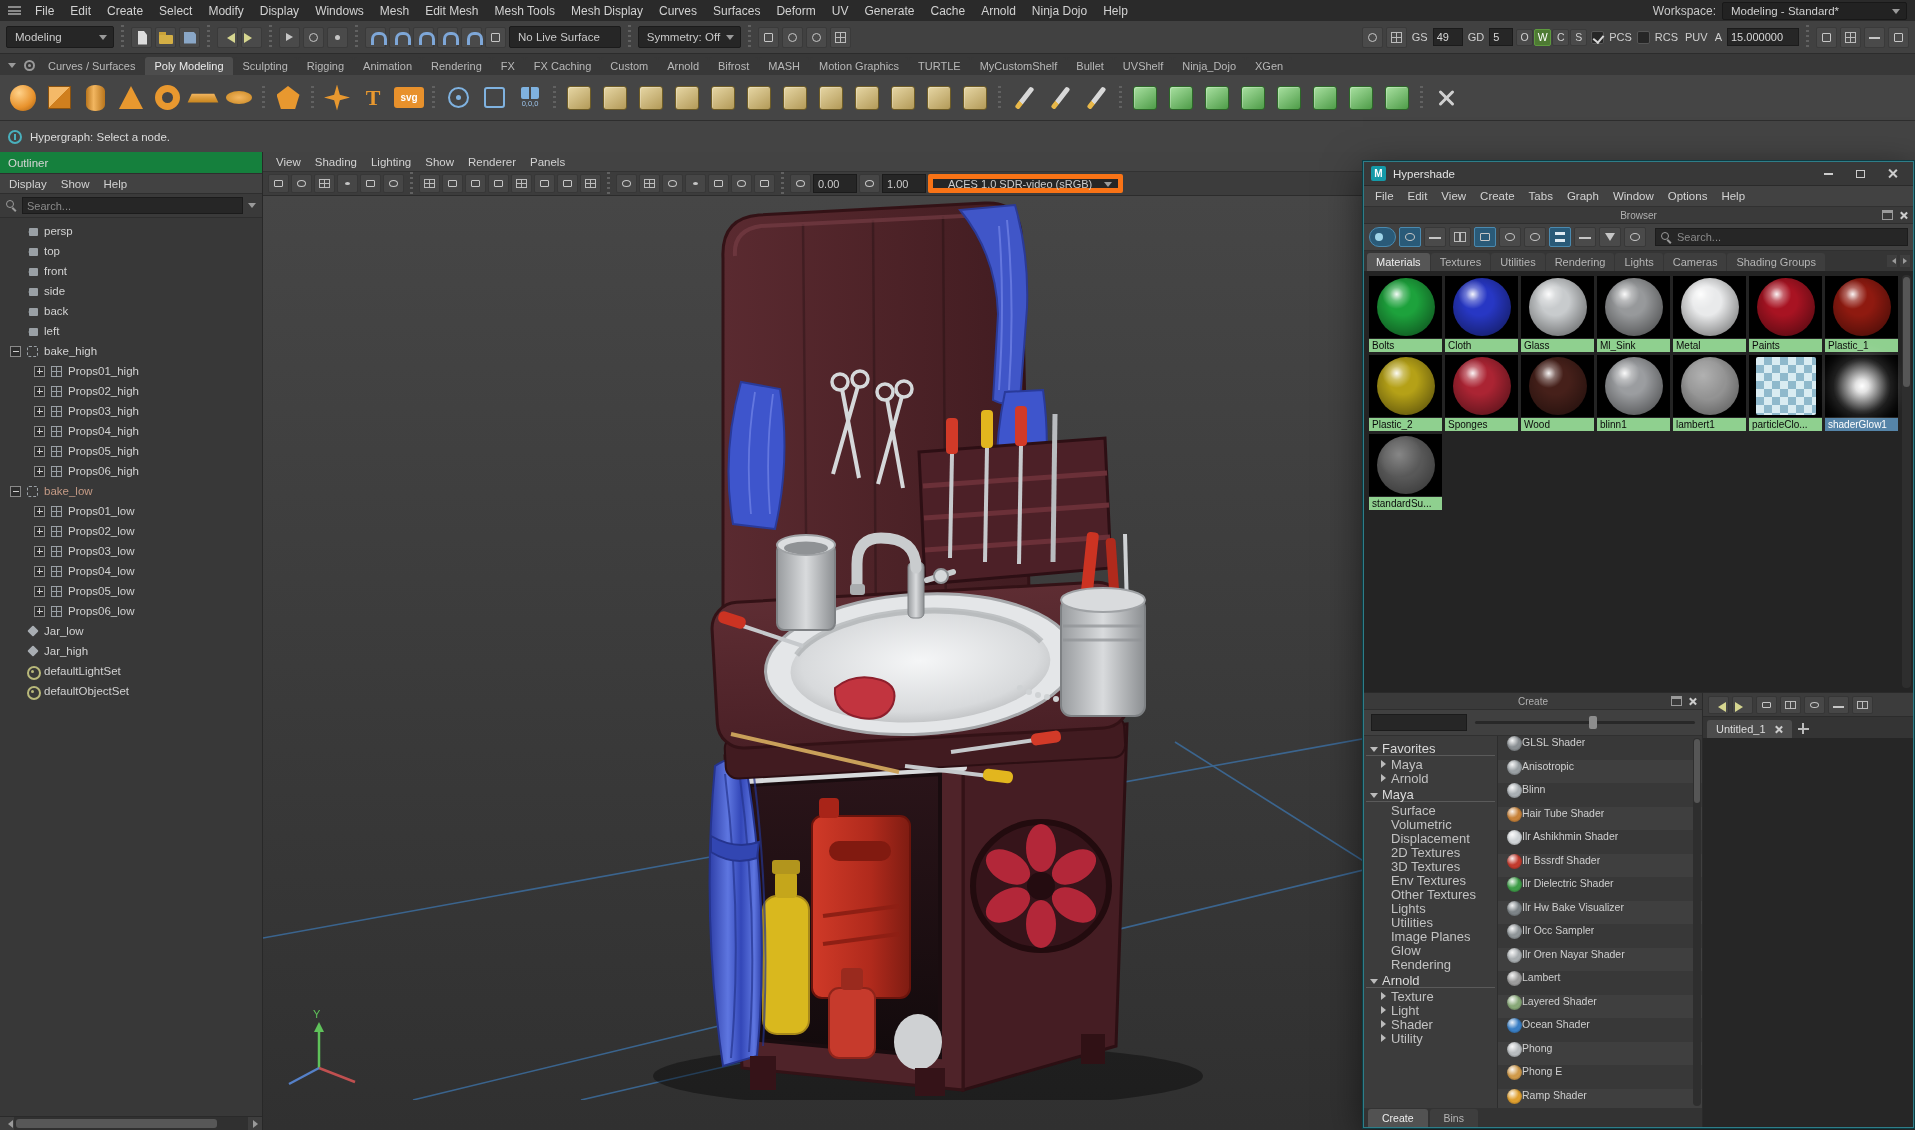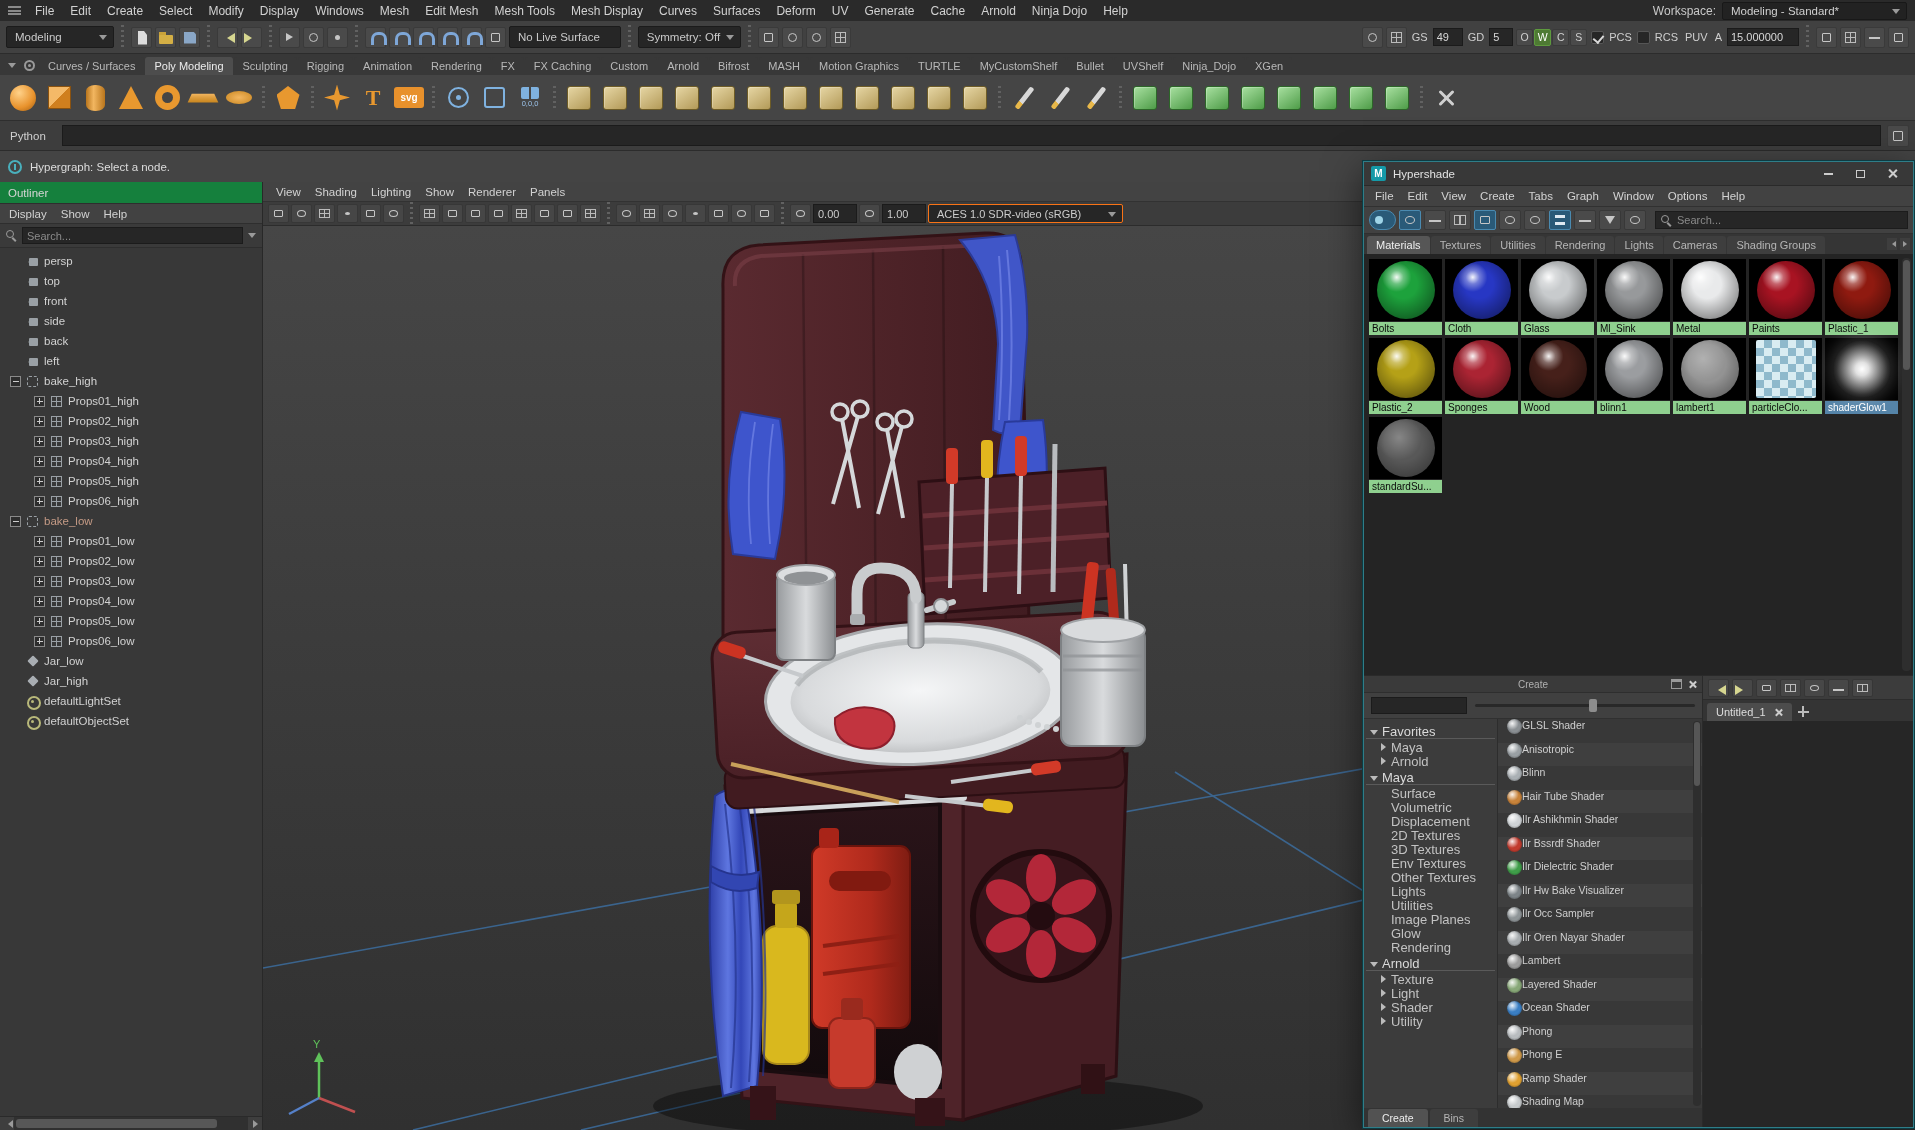--- a/index.html
+++ b/index.html
@@ -125,21 +125,21 @@
 .sb-btn.r::after{content:"";position:absolute;left:5px;top:3px;border:4px solid transparent;border-left:5px solid #9a9a9a}
 .sb-track{flex:1;height:100%;position:relative;background:#303030}
 .sb-thumb{position:absolute;left:2px;top:2px;bottom:2px;width:86%;background:#575757;border-radius:3px}
 
 
 #viewport{flex:1;display:flex;flex-direction:column;min-width:0;position:relative}
 .vp-menus{height:20px;background:#434343;display:flex;align-items:center;padding:0 6px;border-bottom:1px solid #323232}
 .vp-toolbar{height:24px;background:#3c3c3c;display:flex;align-items:center;gap:2px;padding:0 5px;border-bottom:1px solid #2c2c2c}
 .vp-ic{width:21px;height:19px;background:#464646;border:1px solid #373737;border-radius:2px;position:relative;flex:none}
 .vp-num{width:44px;height:19px;background:#262626;border:1px solid #1b1b1b;color:#ccc;padding:0 4px;font-size:11px;font-family:inherit}
-.vp-dd{height:19px;background:#262626;border:1px solid #f97316;padding:0 20px 0 8px;display:flex;align-items:center;position:relative;font-size:11px;border-radius:2px;min-width:195px;color:#ccc}
+.vp-dd{height:19px;background:#262626;border:5px solid #f97316;padding:0 20px 0 15px;display:flex;align-items:center;position:relative;font-size:11px;border-radius:2px;min-width:195px;color:#ccc}
 .vp-scene{flex:1;position:relative;background:linear-gradient(#464646,#303030);overflow:hidden}
 .vp-scene svg{position:absolute;left:0;top:0}
 
 
 #hypershade{position:absolute;top:161px;right:1px;width:551px;height:967px;z-index:30;
  background:#3f3f3f;border:1px solid #2f7d88;outline:1px solid #0d3b42;box-shadow:0 10px 36px rgba(0,0,0,.55);
  display:flex;flex-direction:column}
 .hs-title{height:24px;background:#383838;display:flex;align-items:center;padding:0 7px;gap:7px;border-bottom:1px solid #2a2a2a;flex:none}
 .hs-logo{width:15px;height:15px;background:#159aa8;color:#fff;font-weight:bold;font-size:10px;display:flex;align-items:center;justify-content:center;border-radius:2px;flex:none}
 .hs-title-text{font-size:11.5px;color:#e2e2e2}
@@ -475,25 +475,20 @@
         <span class="sh">
           <span class="uv"></span>
         </span>
       </span>
     <span class="sl-sep"></span>
     <span class="sh">
         <span class="xcut"></span>
       </span>
   </div>
 
-  <div id="commandline">
-    <span class="cl-label">Python</span>
-    <input class="cl-input" style="">
-    <span class="cl-icon in-sq"></span>
-  </div>
 
   <div id="helpline">
     <span class="hl-icon"></span>
     <span class="hl-text">Hypergraph: Select a node.</span>
   </div>
 
   <div id="main">
 
     <aside id="outliner">
       <div class="ol-titlebar">
@@ -896,20 +891,27 @@
     <span class="menu-item sm">File</span>
         <span class="menu-item sm">Edit</span>
         <span class="menu-item sm">View</span>
         <span class="menu-item sm">Create</span>
         <span class="menu-item sm">Tabs</span>
         <span class="menu-item sm">Graph</span>
         <span class="menu-item sm">Window</span>
         <span class="menu-item sm">Options</span>
         <span class="menu-item sm">Help</span>
       </div>
+    <div class="panel-head">
+      <span>Browser</span>
+      <span class="ph-icons">
+        <span class="ph-detach"></span>
+        <span class="x-ic sm"></span>
+      </span>
+    </div>
     <div class="hs-toolbar">
       <span class="hsb pill">
           <span class="pill-dot"></span>
         </span>
       <span class="hsb act in-ci"></span>
       <span class="hsb in-bar"></span>
       <span class="hsb in-gr"></span>
       <span class="hsb act in-sq"></span>
       <span class="hsb in-ci"></span>
       <span class="hsb in-ci"></span>

